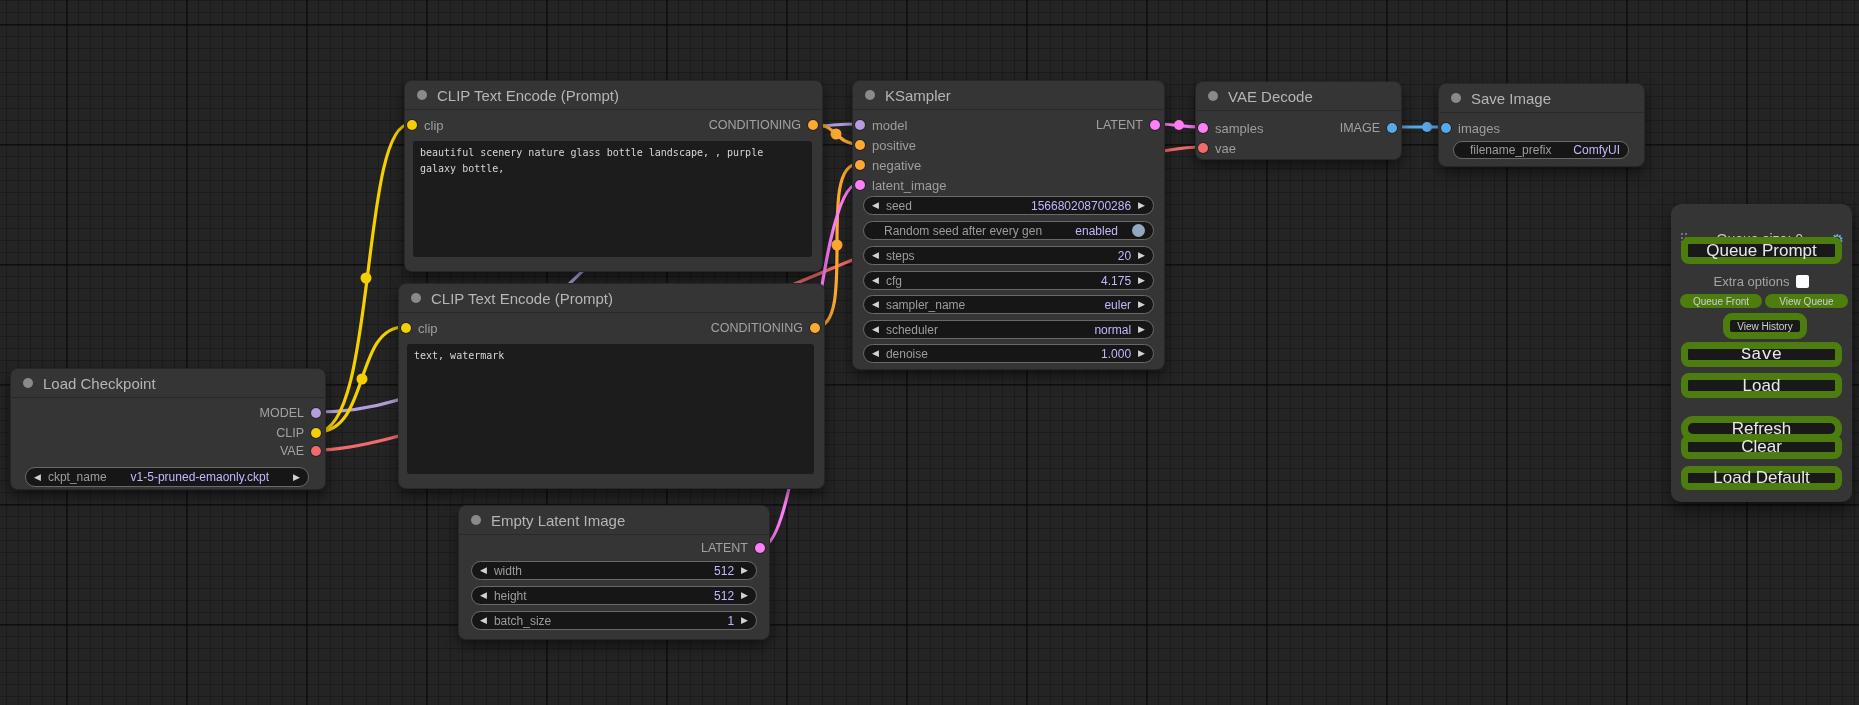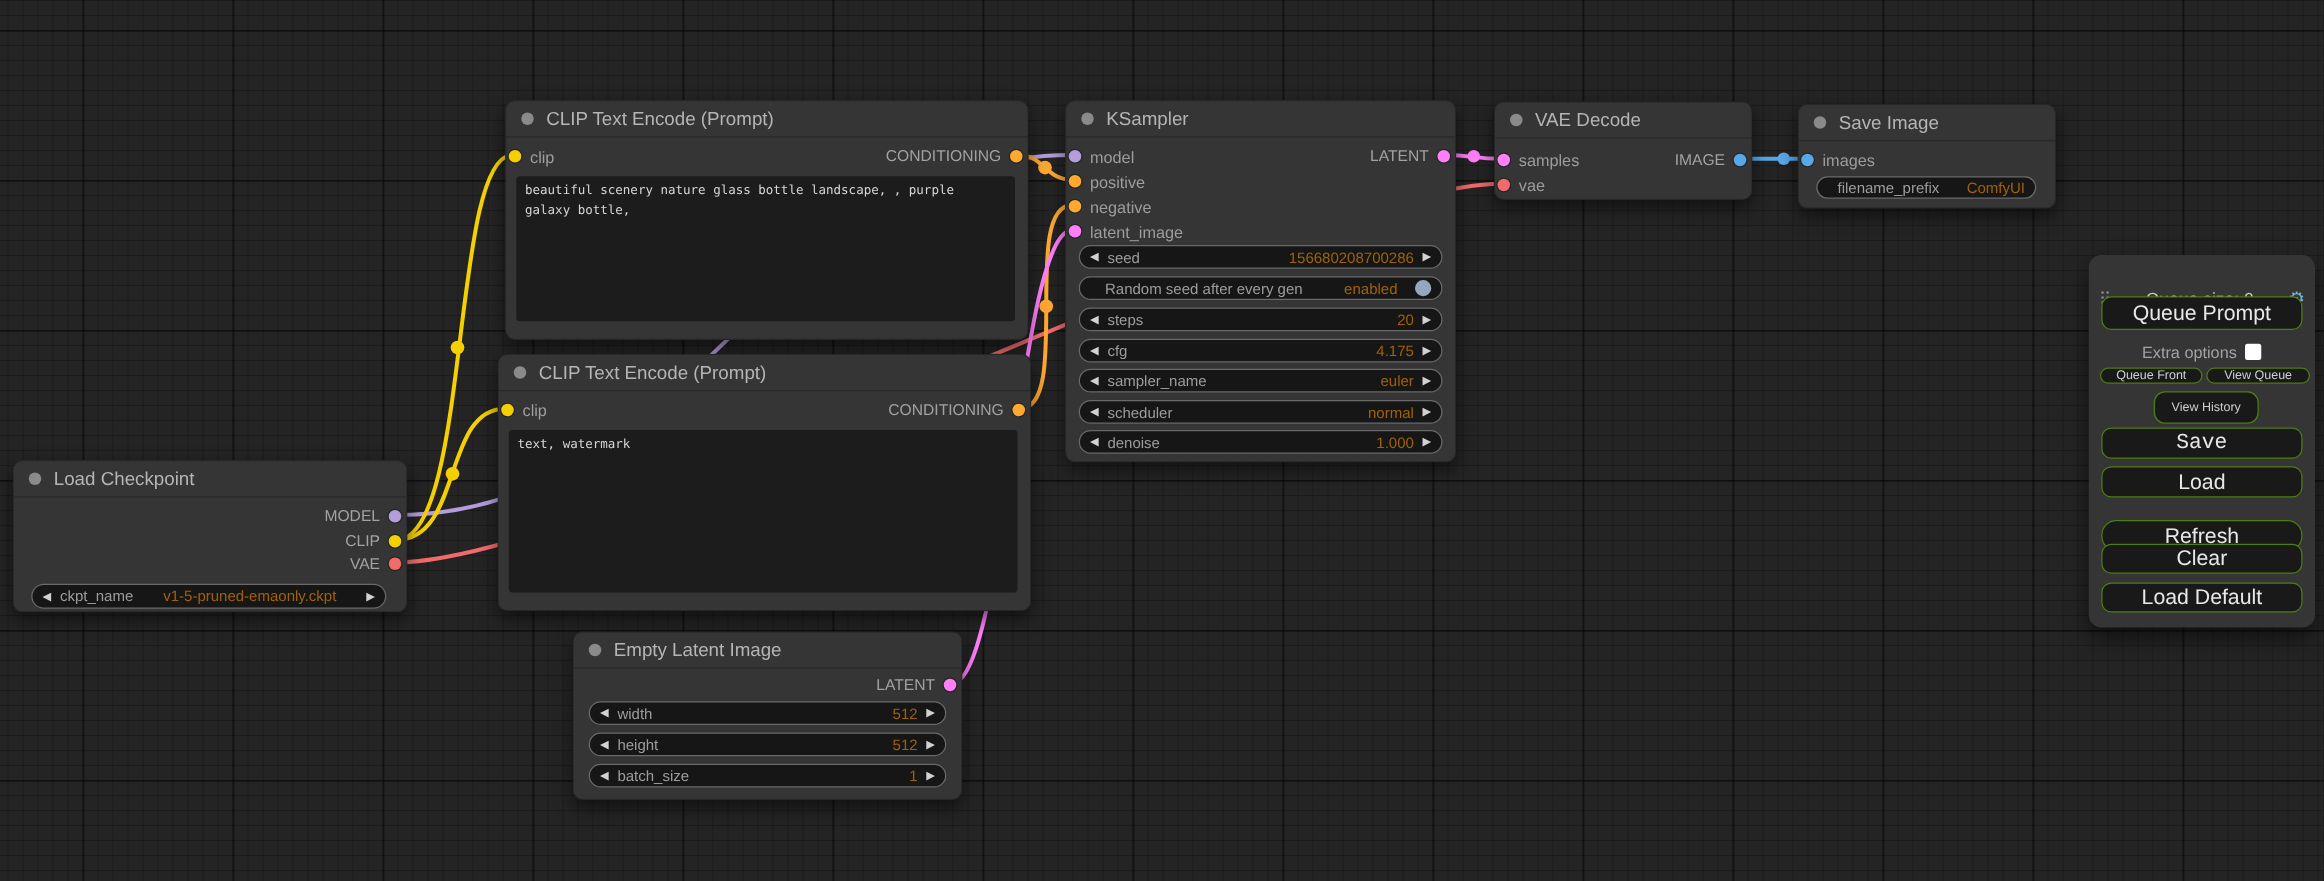--- a/index.html
+++ b/index.html
@@ -29,27 +29,27 @@
   .port{width:10px;height:10px;border-radius:50%;flex:none;box-shadow:0 0 0 1px rgba(0,0,0,.3);}
   .slot-label{color:#9d9d9d;font-size:13px;white-space:nowrap;}
   .slot.out .slot-label{font-size:12.5px;color:#a2a2a2;}
   .prompt-box{position:absolute;background:#1c1c1c;border-radius:3px;color:#d6d6d6;
         font-family:"DejaVu Sans Mono",monospace;font-size:10px;line-height:1.55;
         padding:4px 7px;white-space:pre-wrap;overflow:hidden;box-sizing:border-box;}
   .widget{position:absolute;height:19px;background:#161616;border:1px solid #696969;
         border-radius:10px;display:flex;align-items:center;padding:0 8px;gap:7px;box-sizing:border-box;}
   .warr{color:#d2d2d2;font-size:9px;line-height:1;flex:none;}
   .wlabel{color:#9d9d9d;font-size:12px;white-space:nowrap;}
-  .wvalue{color:#a16207;font-size:12px;margin-left:auto;white-space:nowrap;}
+  .wvalue{color:#c4b5fd;font-size:12px;margin-left:auto;white-space:nowrap;}
   .wvalue.center{flex:1;text-align:center;margin-left:0;}
   .toggle-dot{width:13px;height:13px;border-radius:50%;margin-left:7px;flex:none;}
   
   #queue-panel{position:absolute;left:1671px;top:204px;width:181px;height:298px;
         background:#353535;border-radius:10px;z-index:3;box-shadow:0 8px 18px rgba(0,0,0,.55);}
-  .qbtn{position:absolute;left:10px;right:10px;background:#191919;border:1px solid #4d7c0f;
+  .qbtn{position:absolute;left:10px;right:10px;background:#191919;border:7px solid #4d7c0f;
         border-radius:8px;color:#e8e8e8;display:flex;align-items:center;justify-content:center;
         font-size:17px;box-sizing:border-box;}
   .qbtn.small{font-size:10px;color:#cfcfcf;border-radius:9px;}
   #queue-header{position:absolute;left:10px;right:8px;top:26px;height:18px;
         display:flex;align-items:center;}
   #queue-size{flex:1;text-align:center;color:#c8c8c8;font-size:14px;}
   #drag-handle{display:grid;grid-template-columns:repeat(2,4px);grid-auto-rows:4px;flex:none;}
   #drag-handle i{width:2px;height:2px;border-radius:50%;background:#8a8a8a;display:block;}
   #gear{font-size:15px;line-height:1;flex:none;}
   #extra-row{position:absolute;left:0;right:0;top:70px;height:15px;display:flex;

